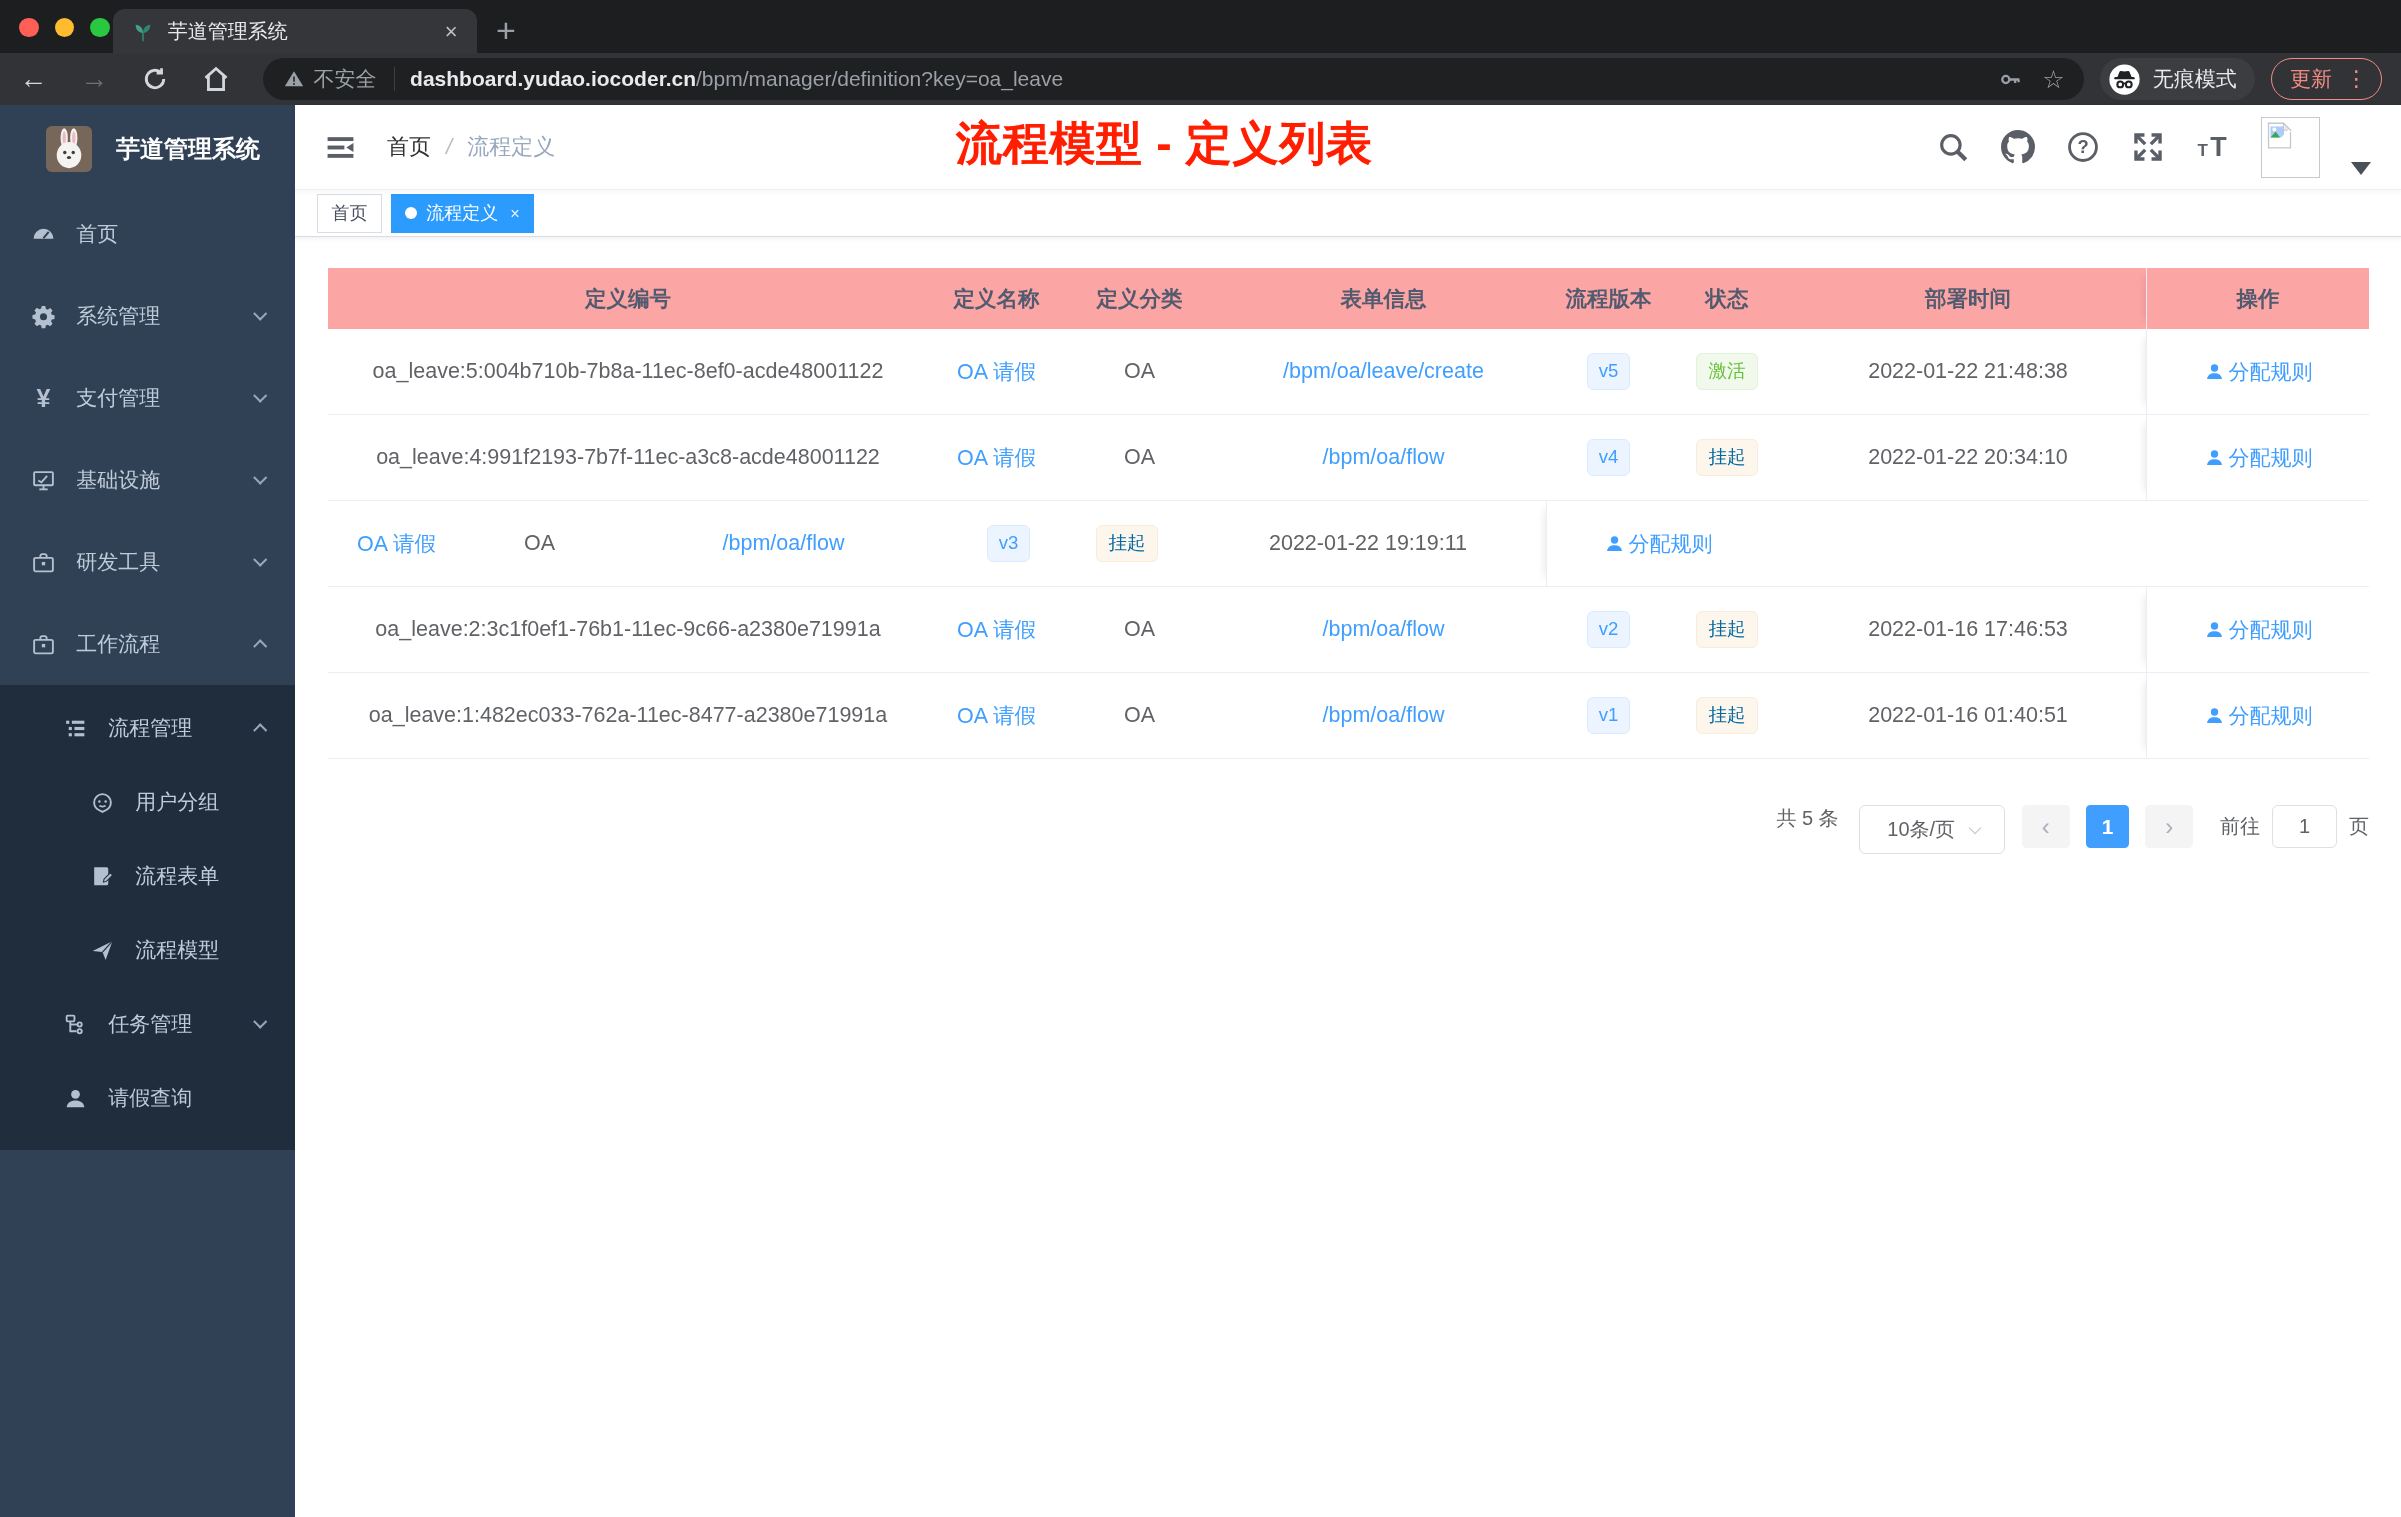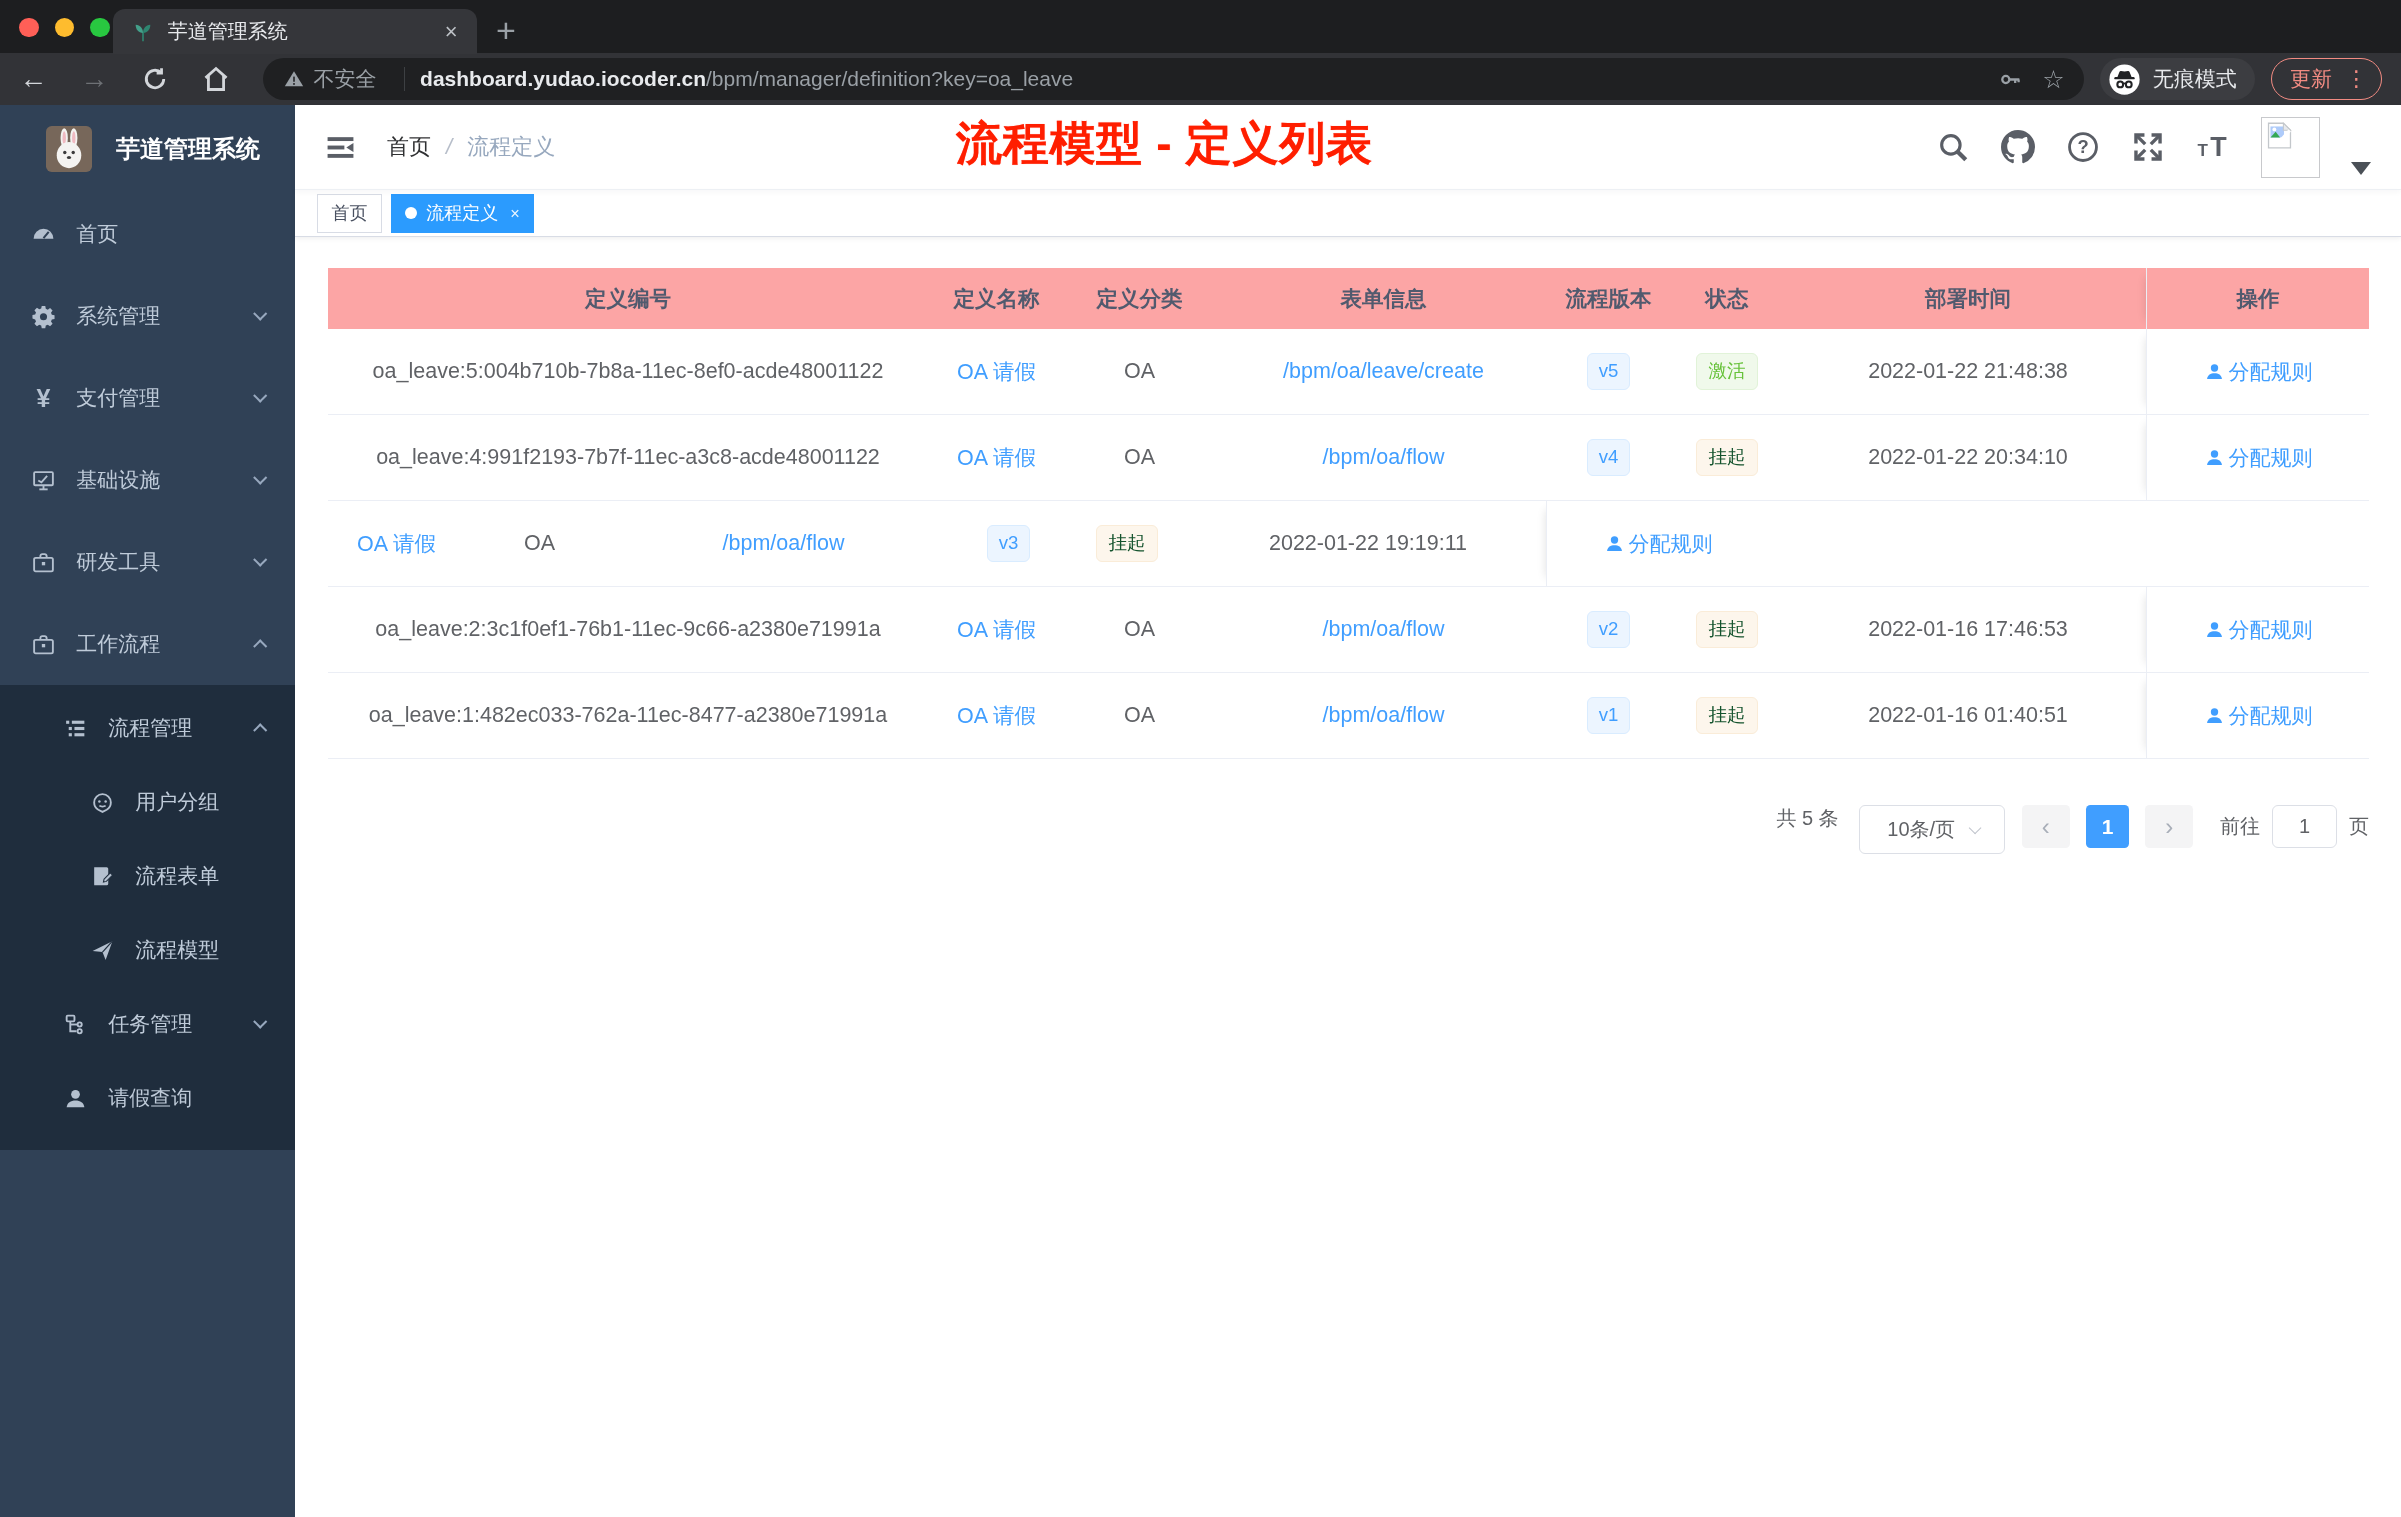--- a/index.html
+++ b/index.html
@@ -18,21 +18,21 @@
   .tab-title { flex:1; white-space:nowrap; overflow:hidden; }
   .tab-close { color:#bdc1c6; font-size:22px; cursor:default; }
   .newtab { position:absolute; left:496px; top:13.4px; color:#9aa0a6; font-size:34px; line-height:34px; }
   .toolbar { height:52px; background:#323337; display:flex; align-items:center; padding:0 19.3px; }
   .navbtn { color:#d3d6da; font-size:28px; margin-right:33px; line-height:1; display:inline-flex; align-items:center; }
   .navbtn.dim { color:#6e7175; }
   .navbtn svg { width:28px; height:28px; }
   .omnibox { flex:1; height:42px; background:#1f2022; border-radius:21px; display:flex; align-items:center;
     padding:0 19.3px; color:#9aa0a6; font-size:21px; margin-right:16.3px; }
   .omni-warn { display:inline-flex; margin-right:9px; }
-  .sec-label { margin-right:27px; }
+  .sec-label { margin-right:17px; }
   .omni-sep { width:1.5px; height:24px; background:#3d4043; margin-right:15px; }
   .url { flex:1; white-space:nowrap; overflow:hidden; }
   .url .host { color:#e8eaed; font-weight:bold; }
   .url .path { color:#9aa0a6; }
   .key-ic { display:inline-flex; margin-right:19.3px; color:#9aa0a6; }
   .key-ic svg { width:25px; height:25px; }
   .star { color:#9aa0a6; font-size:25px; }
   .incog { height:42px; background:#3c3d41; border-radius:21px; display:flex; align-items:center; gap:12px;
     padding:0 18px 0 7.4px; color:#e8eaed; font-size:21px; margin-right:16.3px; }
   .incog svg { width:33px; height:33px; }
@@ -99,21 +99,21 @@
   .tbody-row .cell { height:85px; }
   .tbody-row { border-bottom:0.7px solid #ebeef5; }
   .c1{ width:600px; } .c2{ width:137px; } .c3{ width:149px; } .c4{ width:339px; }
   .c5{ width:111px; } .c6{ width:126px; } .c7{ width:356px; } .c8{ width:223px; }
   .cell.action { border-left:0.7px solid #ebeef5; box-shadow:-9px 0 9px -9px rgba(0,0,0,.12); position:relative; }
   a.blue, .blue { color:#409eff; text-decoration:none; cursor:pointer; }
   .badge { display:inline-block; border:0.7px solid; border-radius:6px; font-size:18.6px; line-height:1;
     padding:8.2px 11px; white-space:nowrap; }
   .badge.v { background:#ecf5ff; border-color:#d9ecff; color:#409eff; }
   .badge.success { background:#f0f9eb; border-color:#e1f3d8; color:#67c23a; }
-  .badge.warning { background:#fdf6ec; border-color:#faecd8; color:#14532d; }
+  .badge.warning { background:#fdf6ec; border-color:#faecd8; color:#0369a1; }
   .action-link { display:inline-flex; align-items:center; gap:4px; color:#409eff; font-size:21px; }
   .action-link svg { width:21px; height:21px; }
 
   
   .pagination { width:2041px; margin-top:46px; display:flex; justify-content:flex-end; align-items:flex-start;
     gap:16.3px; font-size:20px; color:#606266; }
   .pg-total { margin-right:4.5px; }
   .pg-select { width:146px; height:49px; border:0.7px solid #dcdfe6; border-radius:6px; display:flex;
     align-items:center; justify-content:center; gap:13.4px; color:#606266; background:#fff; }
   .pg-select .sel-chev { width:9px; height:9px; border-right:1.5px solid #c0c4cc; border-bottom:1.5px solid #c0c4cc;

